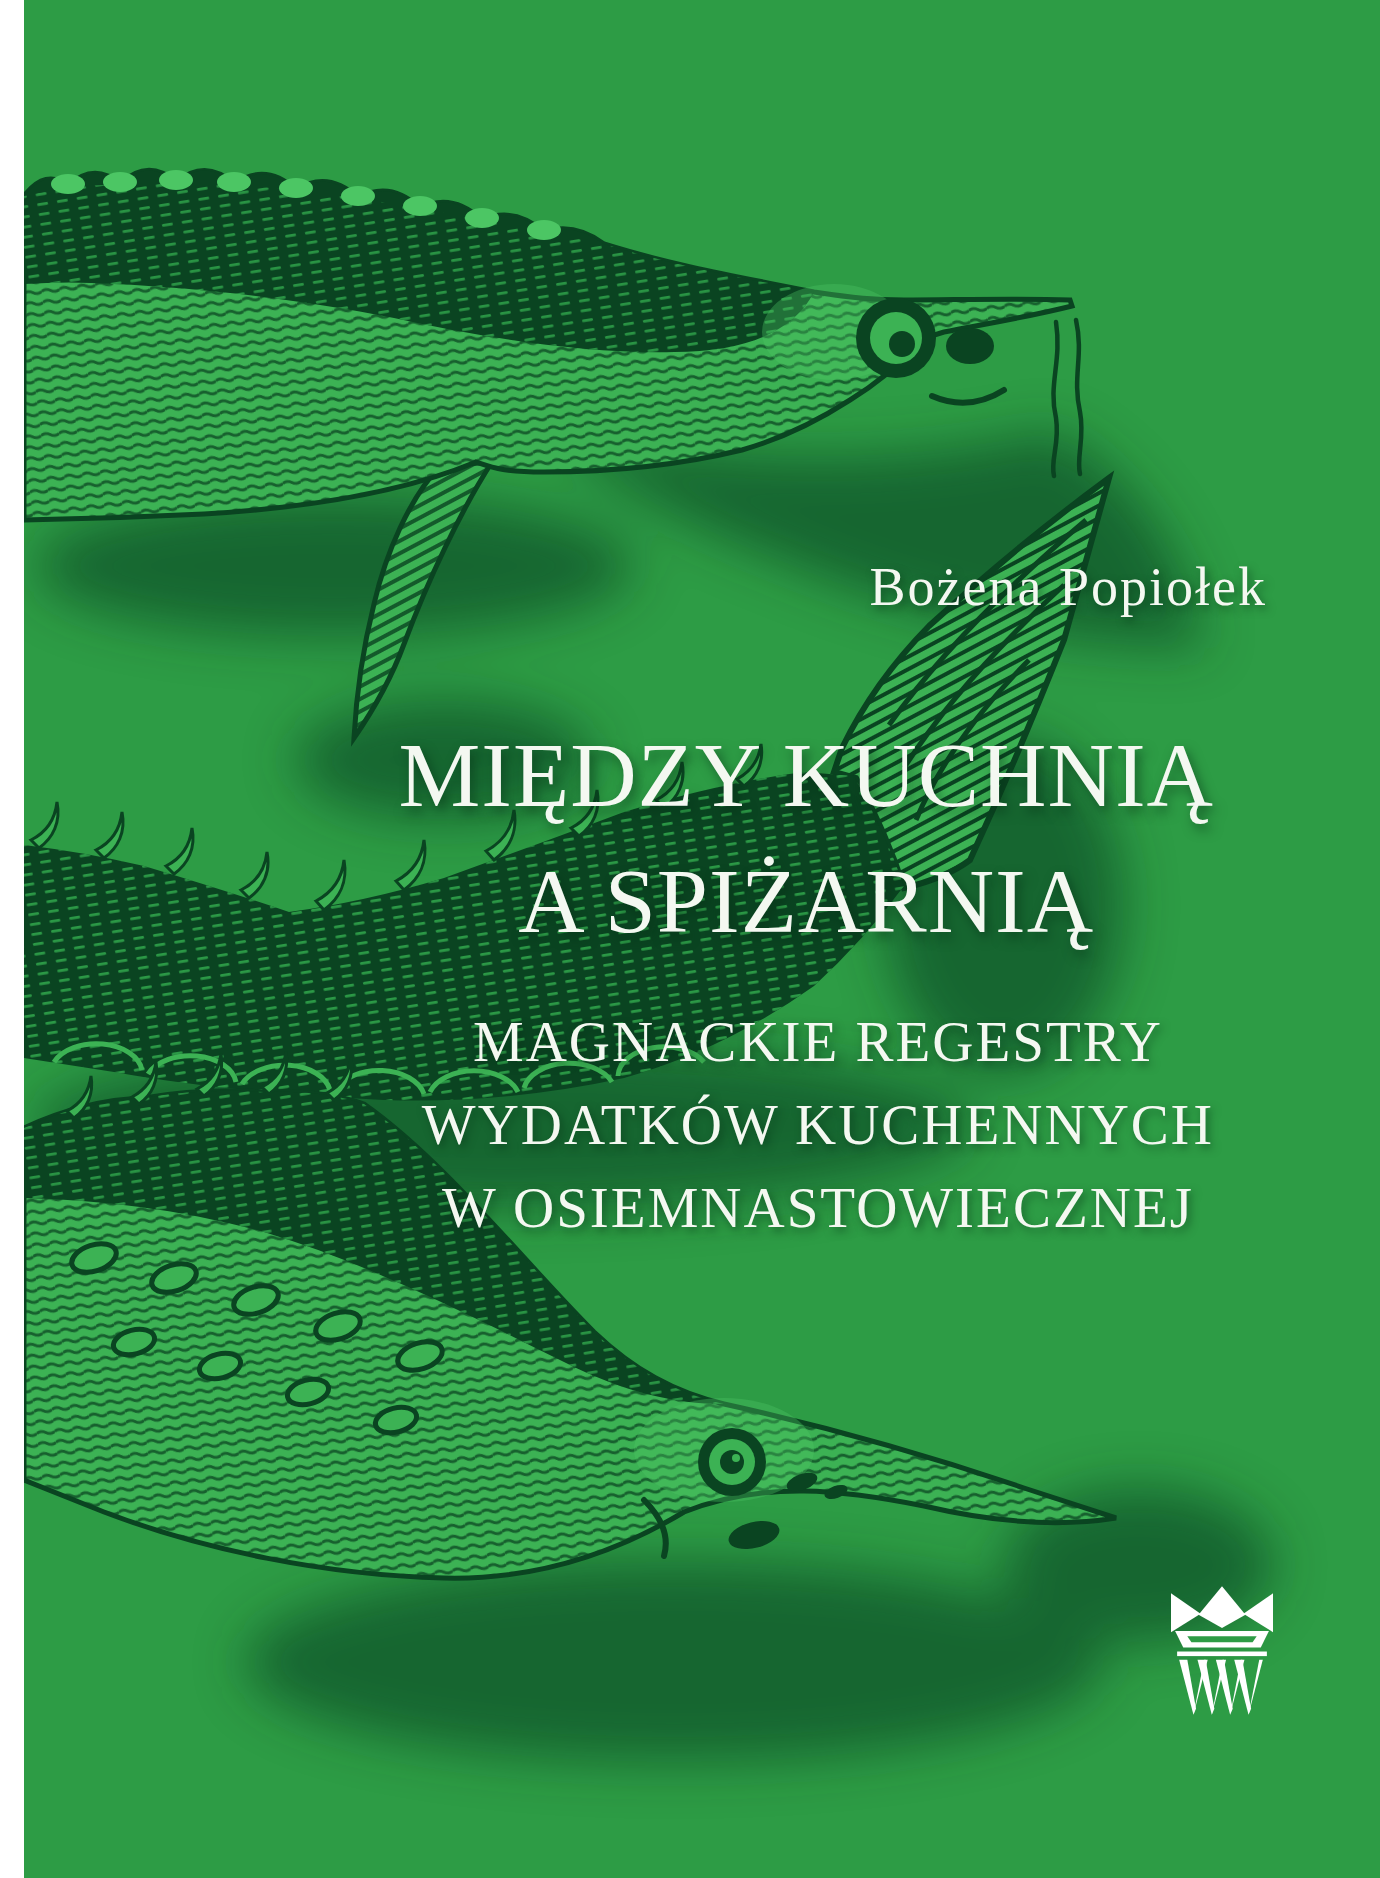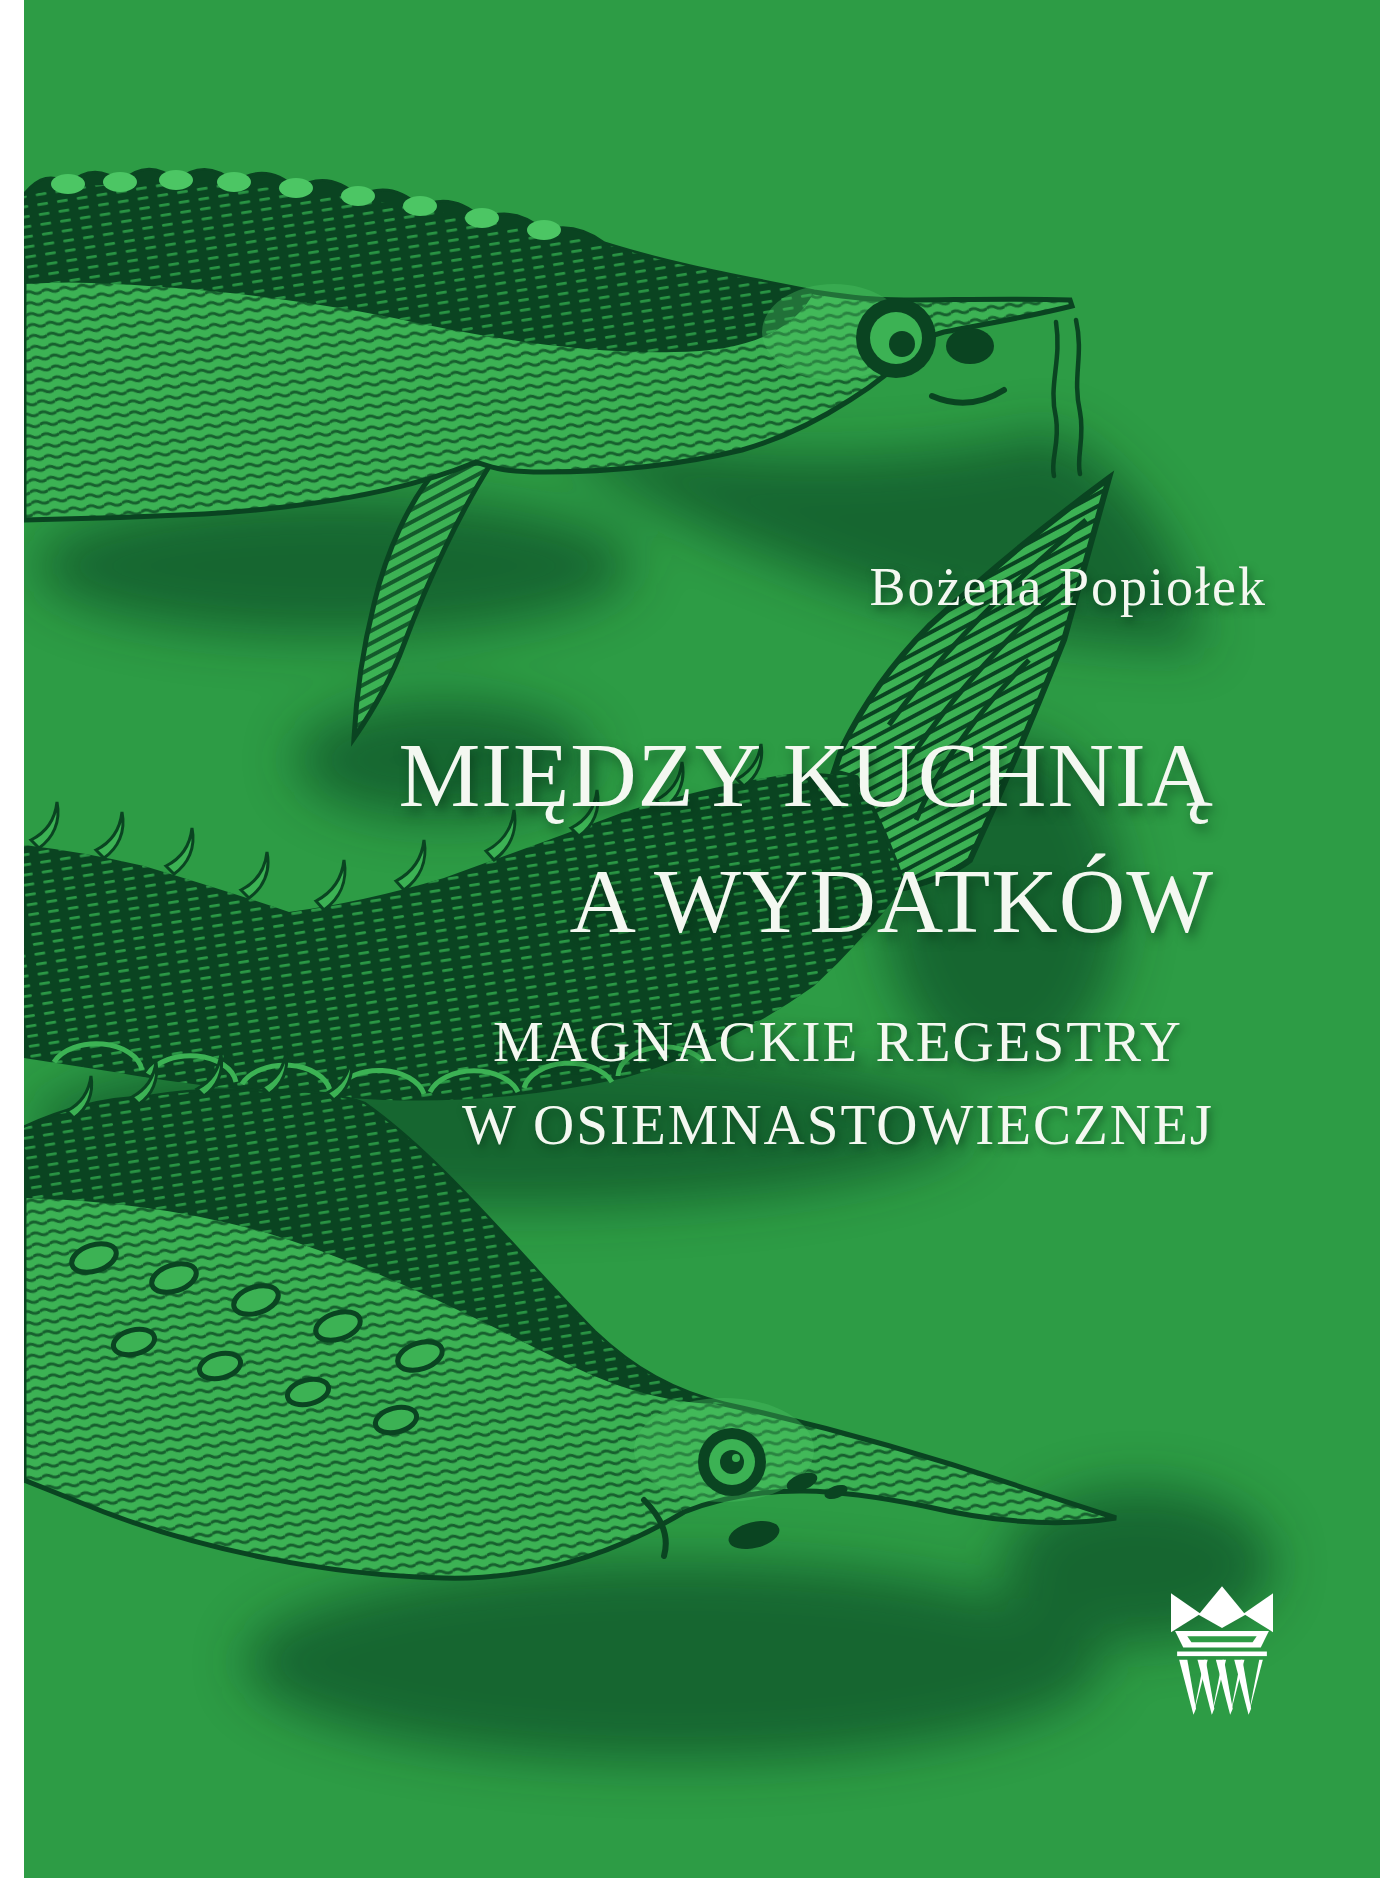--- a/index.html
+++ b/index.html
@@ -11,21 +11,21 @@
     margin-left:24px;
   }
   .art { position:absolute; left:0; top:0; width:1380px; height:1878px; display:block; }
   .author {
     position:absolute; right:137px; top:556px;
     font-size:54px; letter-spacing:2px; color:var(--text,#f4f8f1);
     text-shadow: 3px 4px 9px rgba(6,45,20,.5);
     white-space:nowrap;
   }
   .title {
-    position:absolute; right:190px; top:712px; text-align:right;
+    position:absolute; right:190px; top:712px; text-align:center;
     font-size:92px; line-height:126px; letter-spacing:1px;
     color:var(--text,#f4f8f1);
     text-shadow: 4px 6px 12px rgba(6,45,20,.55);
     white-space:nowrap;
   }
   .subtitle {
     position:absolute; right:190px; top:1000px; text-align:center;
     font-size:57px; line-height:83px; letter-spacing:2px;
     color:var(--text,#f4f8f1);
     text-shadow: 3px 4px 9px rgba(6,45,20,.5);
@@ -184,25 +184,26 @@
         <ellipse cx="730" cy="1535" rx="26" ry="13" transform="rotate(-14 730 1535)"></ellipse>
       </g>
       <path d="M620,1500 Q648,1528 640,1556" fill="none" stroke="#0a4421" stroke-width="6" stroke-linecap="round"></path>
     </g>
   </svg>
 
   <div class="author">Bożena Popiołek</div>
 
   <div class="title">
     <div>MIĘDZY KUCHNIĄ</div>
-    <div>A WYDATKÓW</div>
+    <div>A SPIŻARNIĄ</div>
   </div>
 
   <div class="subtitle">
     <div>MAGNACKIE REGESTRY</div>
+    <div>WYDATKÓW KUCHENNYCH</div>
     <div>W OSIEMNASTOWIECZNEJ</div>
   </div>
 
   <svg class="logo" viewBox="0 0 100 127" aria-hidden="true">
     <g fill="#ffffff">
       <polygon points="0,7 0,45 29,27"></polygon>
       <polygon points="100,7 100,45 71,27"></polygon>
       <polygon points="50,0 27,28 50,41 73,28"></polygon>
       <polygon points="4,44 96,44 88,60 12,60"></polygon>
       <polygon points="16,49 84,49 80,55 20,55" fill="#2d9c45"></polygon>

